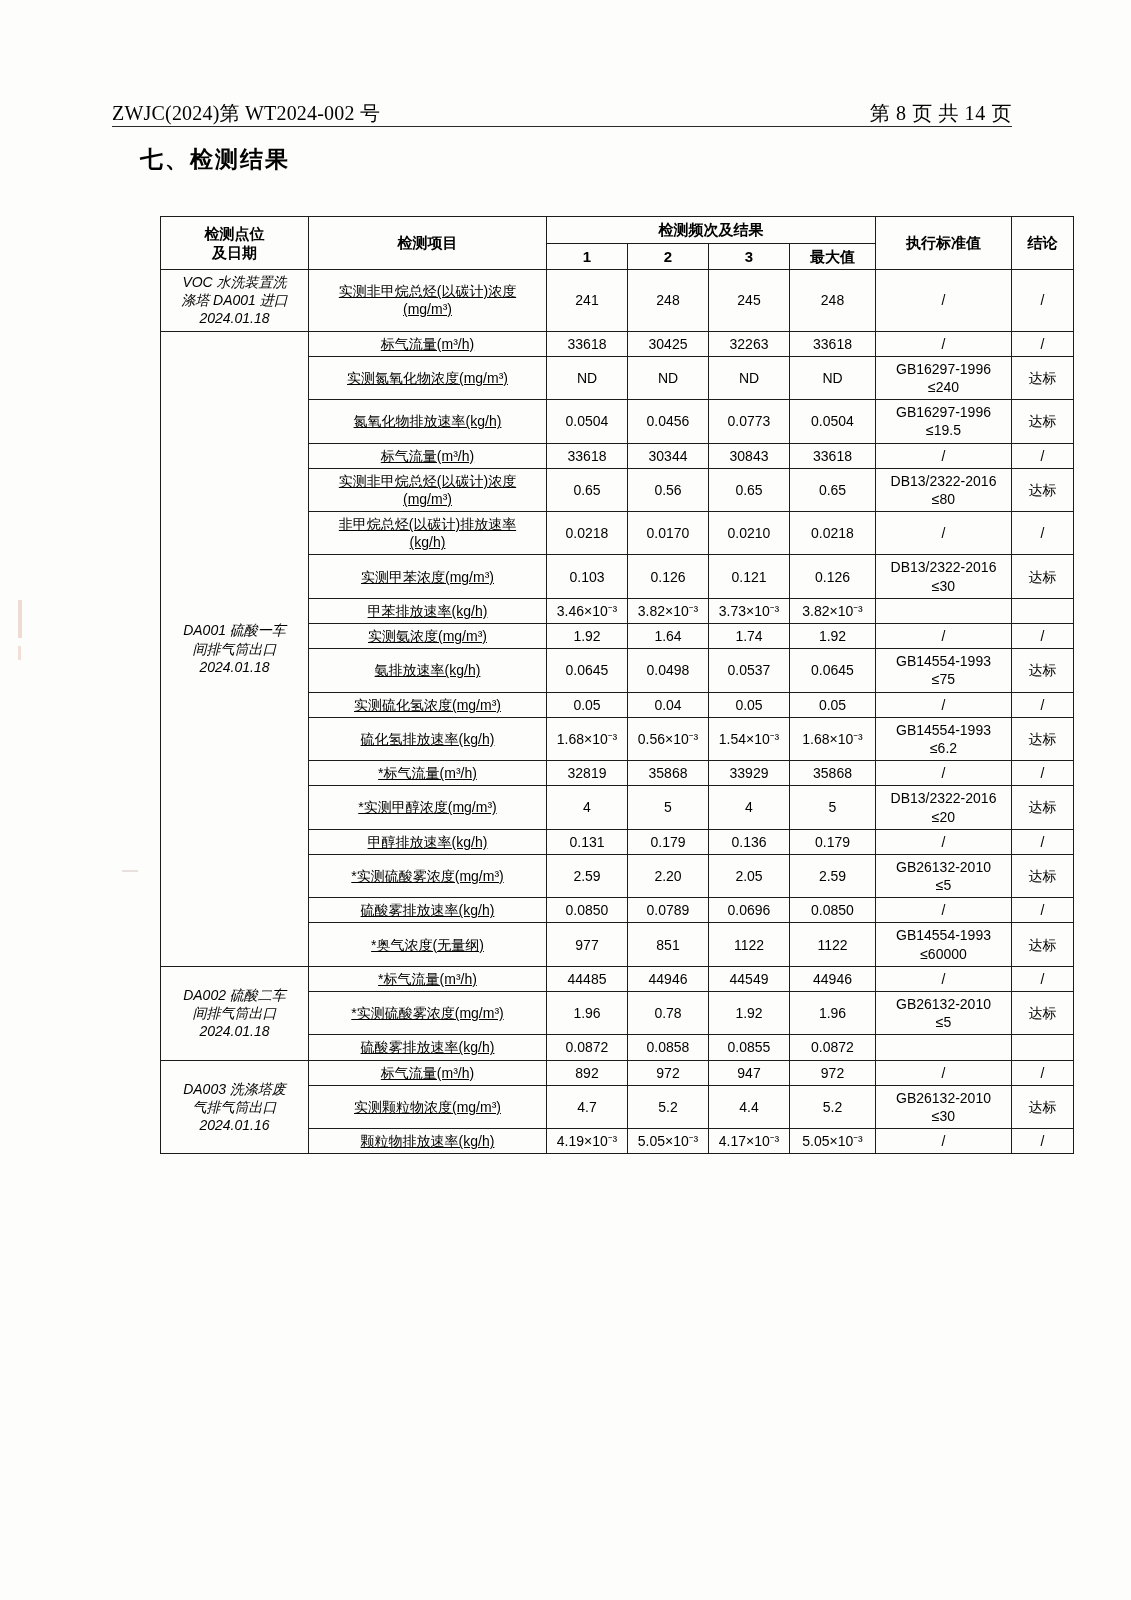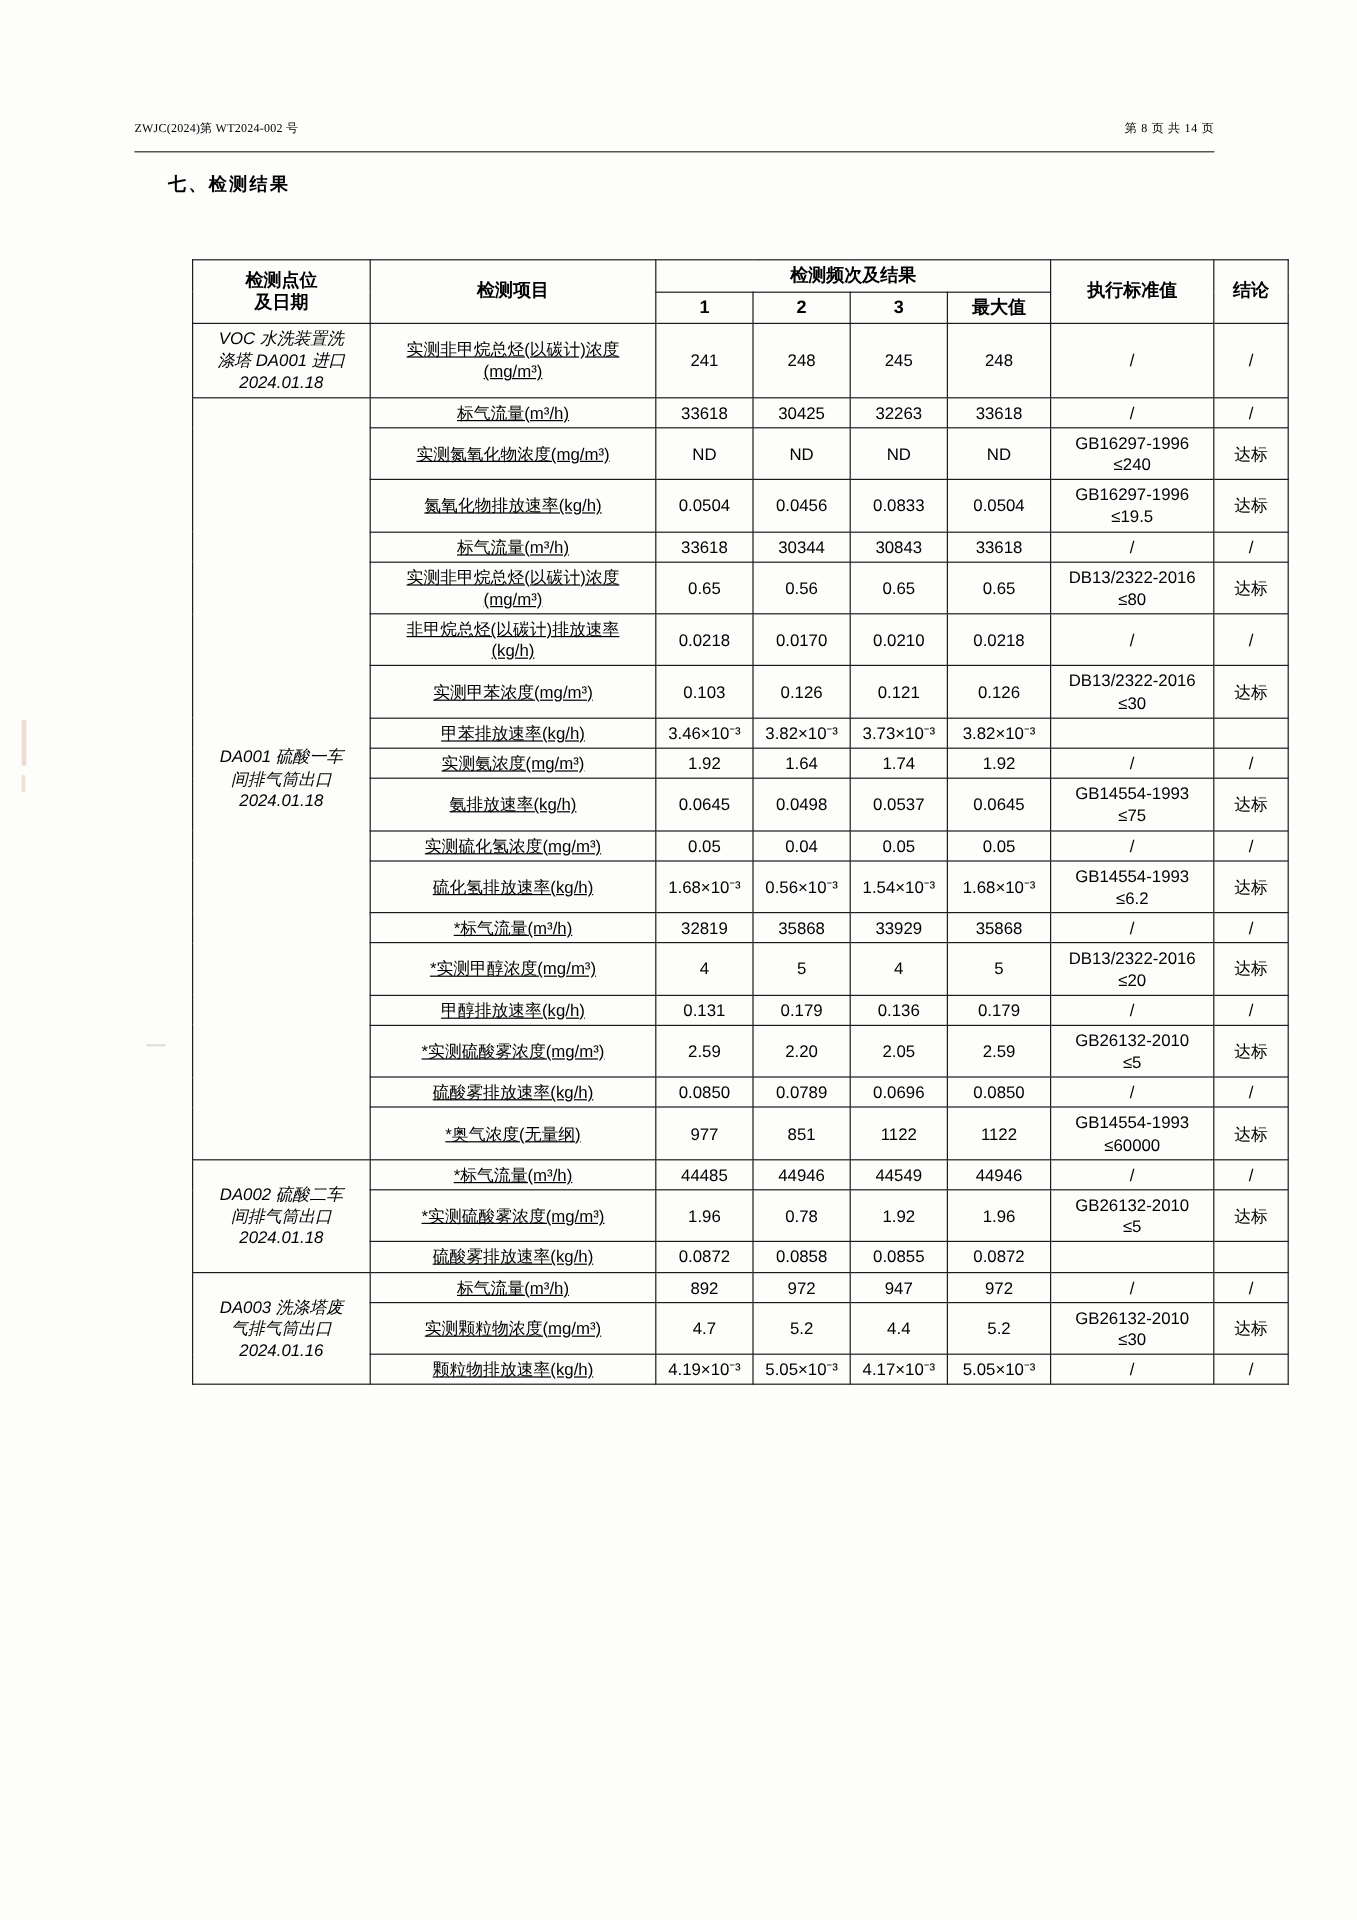--- a/index.html
+++ b/index.html
@@ -23,41 +23,41 @@
   }
   
   .header {
     position: absolute;
     left: 112px;
     top: 100px;
     width: 900px;
     display: flex;
     justify-content: space-between;
     align-items: flex-end;
-    font-size: 10px;
+    font-size: 20px;
     font-family: "Liberation Serif", serif;
     padding-bottom: 4px;
   }
   .header-rule {
     position: absolute;
     left: 112px;
     top: 126px;
     width: 900px;
     height: 1px;
     background: #2b2b2b;
   }
   .header-left { letter-spacing: 0.2px; }
   .header-right { letter-spacing: 0.6px; }
 
   
   .section-title {
     position: absolute;
     left: 140px;
     top: 144px;
-    font-size: 15px;
+    font-size: 23px;
     font-weight: bold;
     letter-spacing: 2px;
     font-family: "Liberation Sans", sans-serif;
   }
   
   .table-caption {
     position: absolute;
     left: 0;
     top: 188px;
     width: 1131px;
@@ -225,21 +225,21 @@
               <div>≤240</div>
             </td>
             <td>达标</td>
           </tr>
           <tr>
             <td class="item-cell">
               <div>氮氧化物排放速率(kg/h)</div>
             </td>
             <td>0.0504</td>
             <td>0.0456</td>
-            <td>0.0833</td>
+            <td>0.0773</td>
             <td>0.0504</td>
             <td class="std-cell">
               <div>GB16297-1996</div>
               <div>≤19.5</div>
             </td>
             <td>达标</td>
           </tr>
           <tr>
             <td class="item-cell">
               <div>标气流量(m³/h)</div>

